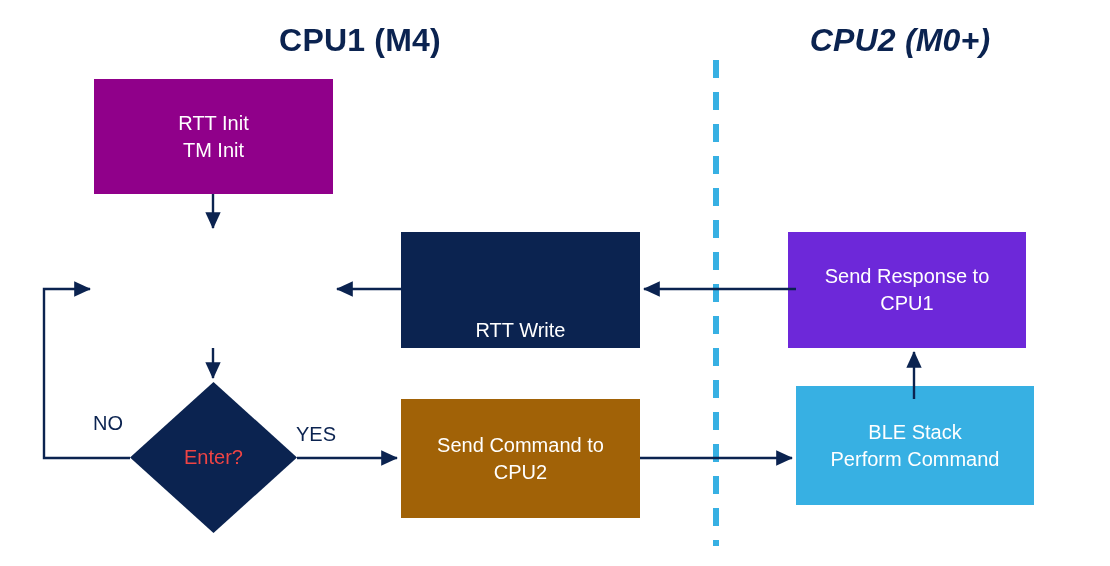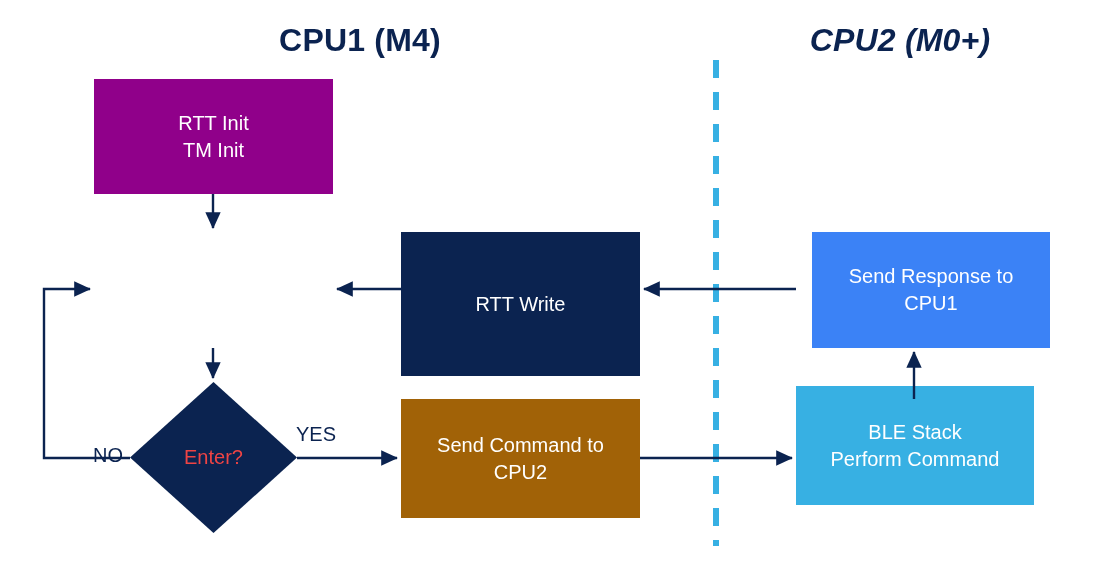--- a/index.html
+++ b/index.html
@@ -87,47 +87,47 @@
 
   <div class="divider" style="left:713px; top:60px; width:6px; height:486px;
               background: repeating-linear-gradient(to bottom, #37b0e3 0px, #37b0e3 18px, rgba(255,255,255,0) 18px, rgba(255,255,255,0) 32px);"></div>
 
   <div class="node" style="left:94px; top:79px; width:239px; height:115px; background:#90008a;">
     <span class="node-text">RTT Init
 TM Init</span>
   </div>
 
 
-  <div class="node" style="left:401px; top:232px; width:239px; height:144px; background:#0b2350;">
+  <div class="node" style="left:401px; top:232px; width:239px; height:116px; background:#0b2350;align-items:flex-end;">
     <span class="node-text">RTT Write</span>
   </div>
 
   <div class="diamond-wrap" style="left:130px; top:382px; width:167px; height:151px;">
     <svg class="diamond-shape" viewBox="0 0 167 151" preserveAspectRatio="none">
       <polygon points="83.5,0 167,75.5 83.5,151 0,75.5" fill="#0b2350"></polygon>
     </svg>
     <span class="diamond-label">Enter?</span>
   </div>
 
   <div class="node" style="left:401px; top:399px; width:239px; height:119px; background:#a16207;">
     <span class="node-text">Send Command to
 CPU2</span>
   </div>
 
-  <div class="node" style="left:812px; top:232px; width:238px; height:116px; background:#3b82f6;">
+  <div class="node" style="left:788px; top:232px; width:238px; height:116px; background:#6d28d9;">
     <span class="node-text">Send Response to
 CPU1</span>
   </div>
 
   <div class="node" style="left:796px; top:386px; width:238px; height:119px; background:#37b0e3;">
     <span class="node-text">BLE Stack
 Perform Command</span>
   </div>
 
-  <div class="edge-label" style="left:93px; top:444px;">NO</div>
+  <div class="edge-label" style="left:93px; top:412px;">NO</div>
   <div class="edge-label" style="left:296px; top:423px;text-align:right;">YES</div>
 
   <svg class="overlay" viewBox="0 0 1110 566">
     <defs>
       <marker id="arrowhead" markerWidth="8" markerHeight="8" refX="6.6" refY="3.2" orient="auto" markerUnits="strokeWidth">
         <path d="M0,0 L7,3.2 L0,6.4 z" fill="#0b2350"></path>
       </marker>
     </defs>
     <g stroke="#0b2350" stroke-width="2.4" fill="none">
 

